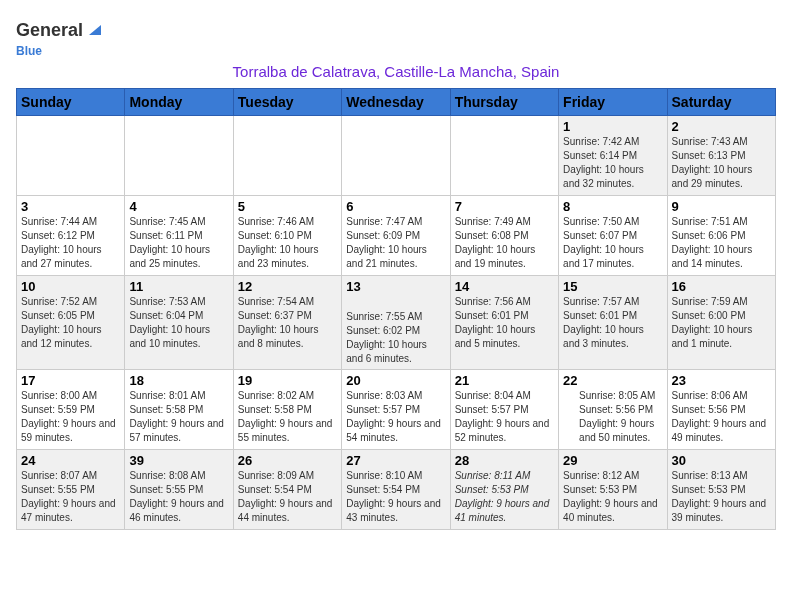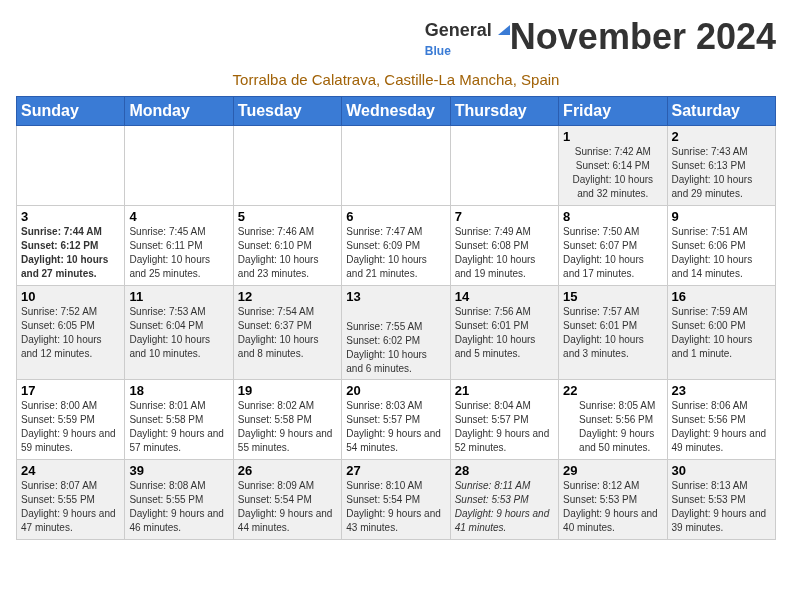--- a/index.html
+++ b/index.html
@@ -6,22 +6,22 @@
     body {
       font-family: Arial, sans-serif;
       background: #fff;
       width: 792px;
       min-height: 612px;
       padding: 16px;
     }
     .header-area {
       display: flex;
       align-items: flex-start;
-      justify-content: flex-end;
-      margin-bottom: 12px;
+      justify-content: space-between;
+      margin-bottom: 4px;
     }
     .logo {
       display: flex;
       flex-direction: column;
       align-items: flex-start;
       margin-top: 4px;
     }
     .logo-general {
       font-size: 18px;
       font-weight: bold;
@@ -37,36 +37,36 @@
       align-items: center;
     }
     .month-title {
       font-size: 36px;
       font-weight: bold;
       color: #333;
       text-align: right;
     }
     .subtitle {
       font-size: 15px;
-      color: #a16207;
+      color: #6d28d9;
       text-align: center;
       margin-bottom: 8px;
       font-weight: normal;
     }
     .calendar {
       width: 100%;
       border-collapse: collapse;
       font-size: 11px;
     }
     .calendar th {
       background: #3a7bd5;
-      color: #ffffff;
+      color: #000000;
       padding: 5px 4px;
       text-align: left;
-      font-size: 16px;
+      font-size: 14px;
       font-weight: bold;
       border: 1px solid #2a5db0;
     }
     .calendar td {
       border: 1px solid #ccc;
       vertical-align: top;
       padding: 3px 4px;
       width: 107px;
       height: 80px;
       background: #fff;
@@ -109,21 +109,20 @@
       <span style="display:inline-block;margin-left:2px;vertical-align:middle;">
         <svg width="16" height="16" viewBox="0 0 16 16">
           <polygon points="4,14 16,4 16,14" fill="#3a7bd5"></polygon>
         </svg>
       </span>
     </div>
     <div>
       <span class="logo-blue">Blue</span>
     </div>
   </div>
-  <div class="month-title">November 2024</div>
 </div>
 
 <div class="subtitle">Torralba de Calatrava, Castille-La Mancha, Spain</div>
 
 <table class="calendar">
   <thead>
     <tr id="dow-row">
     <th>Sunday</th>
         <th>Monday</th>
         <th>Tuesday</th>
@@ -135,35 +134,35 @@
   </thead>
   <tbody id="calendar-body">
   <tr>
         <td class="empty-cell"></td>
         <td class="empty-cell"></td>
         <td class="empty-cell"></td>
         <td class="empty-cell"></td>
         <td class="empty-cell"></td>
         <td>
           <span class="day-number">1</span>
-          <div class="day-info" style="white-space: pre-line; text-align: center;">Sunrise: 7:42 AM
+          <div class="day-info" style="white-space: pre-line;">Sunrise: 7:42 AM
 Sunset: 6:14 PM
 Daylight: 10 hours and 32 minutes.</div>
         </td>
         <td>
           <span class="day-number">2</span>
           <div class="day-info" style="white-space: pre-line;">Sunrise: 7:43 AM
 Sunset: 6:13 PM
 Daylight: 10 hours and 29 minutes.</div>
         </td>
       </tr>
       <tr>
         <td>
           <span class="day-number">3</span>
-          <div class="day-info" style="white-space: pre-line; font-weight: bold;">Sunrise: 7:44 AM
+          <div class="day-info" style="white-space: pre-line;">Sunrise: 7:44 AM
 Sunset: 6:12 PM
 Daylight: 10 hours and 27 minutes.</div>
         </td>
         <td>
           <span class="day-number">4</span>
           <div class="day-info" style="white-space: pre-line;">Sunrise: 7:45 AM
 Sunset: 6:11 PM
 Daylight: 10 hours and 25 minutes.</div>
         </td>
         <td>

